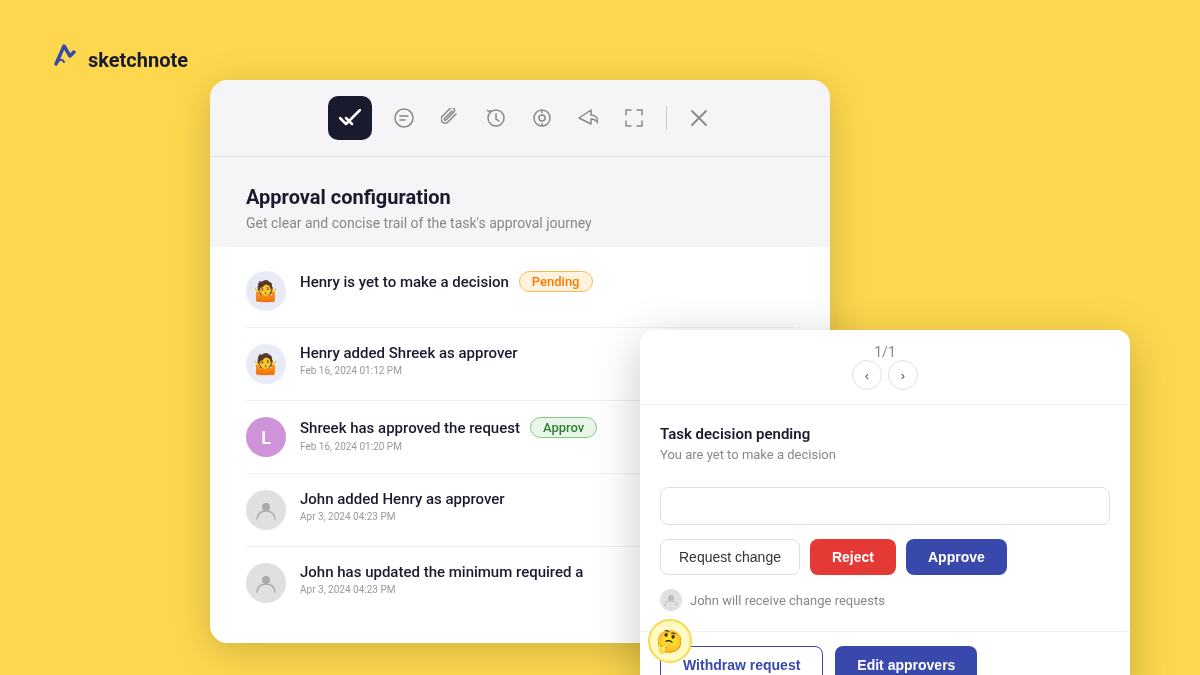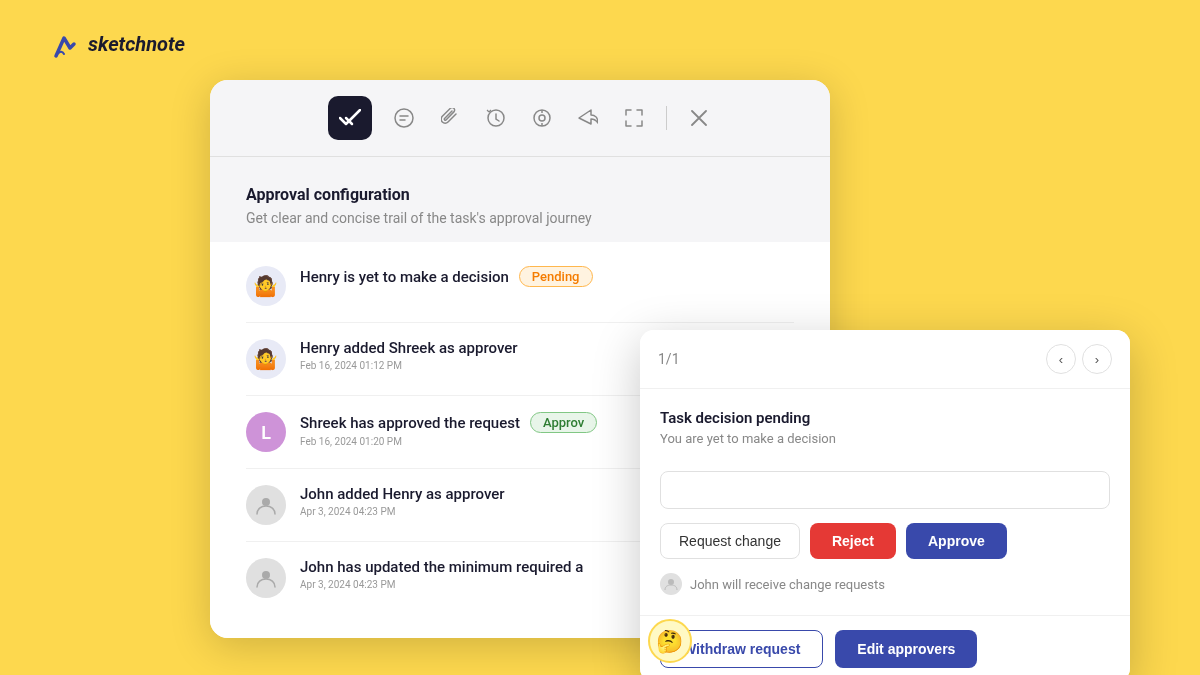--- a/index.html
+++ b/index.html
@@ -8,26 +8,25 @@
       height: 675px;
       background: #FDD84E;
       font-family: -apple-system, BlinkMacSystemFont, 'Segoe UI', Roboto, sans-serif;
       overflow: hidden;
       position: relative;
     }
 
     
     .logo-area {
       position: absolute;
-      top: 32px;
+      top: 40px;
       left: 48px;
       display: flex;
-      align-items: flex-start;
+      align-items: flex-end;
       gap: 8px;
-      font-style: italic;
     }
     .logo-icon {
       width: 32px;
       height: 32px;
     }
     .logo-text {
       font-size: 20px;
       font-weight: 700;
       color: #1a1a2e;
     }
@@ -82,21 +81,21 @@
       height: 24px;
       background: #ccc;
     }
 
     .panel-header {
       padding: 28px 36px 16px 36px;
       background: #f5f5f7;
     }
 
     .panel-title {
-      font-size: 16px;
+      font-size: 20px;
       font-weight: 700;
       color: #1a1a2e;
       margin-bottom: 6px;
     }
 
     .panel-subtitle {
       font-size: 14px;
       color: #888;
     }
 
@@ -207,20 +206,21 @@
       box-shadow: 0 12px 48px rgba(0,0,0,0.22);
       overflow: hidden;
     }
 
     .popup-nav-bar {
       display: flex;
       align-items: center;
       justify-content: space-between;
       padding: 14px 18px;
       background: white;
+      flex-direction: column;
     }
 
     .popup-page-indicator {
       font-size: 14px;
       color: #888;
     }
 
     .popup-nav-buttons {
       display: flex;
       gap: 6px;

